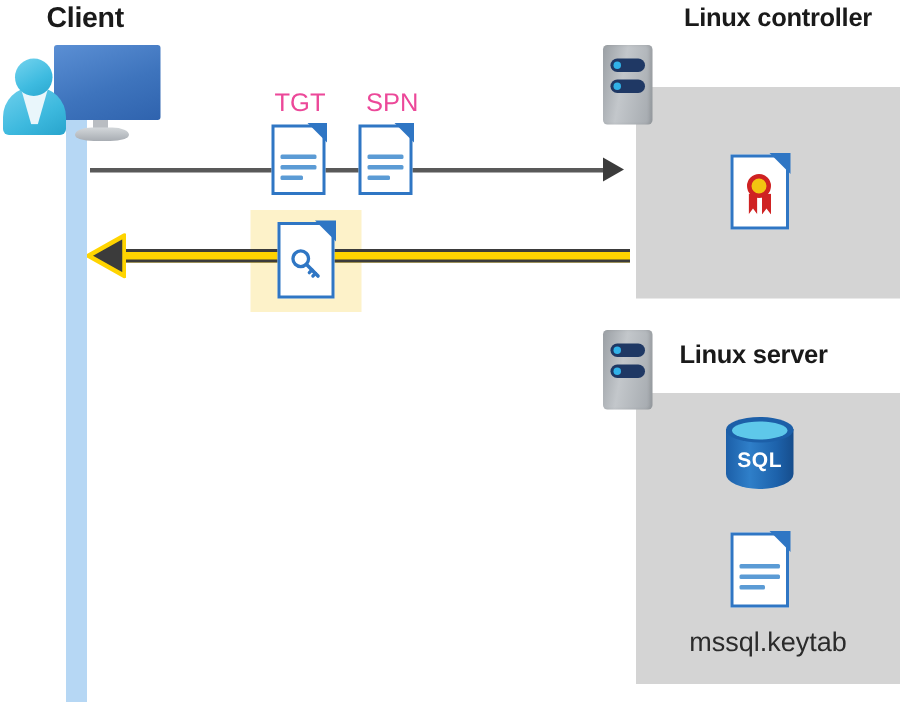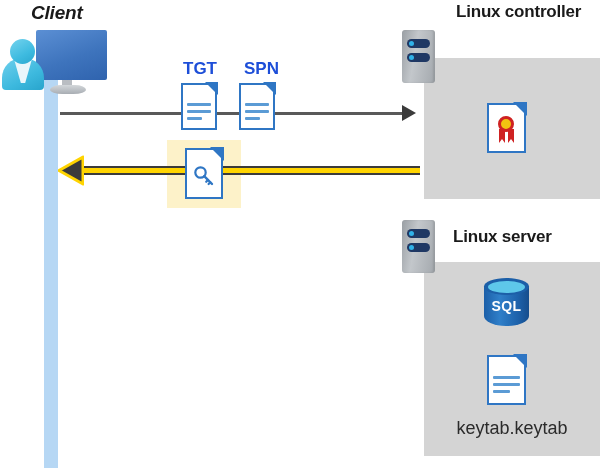--- a/index.html
+++ b/index.html
@@ -21,21 +21,21 @@
     background:#b6d7f4;
   }
 
   
   .title{
     font-weight:bold;
     color:#1a1a1a;
     letter-spacing:-0.2px;
     line-height:1.18;
   }
-  .client-title{left:31px;top:2px;font-size:19px;font-style:italic;}
+  .client-title{left:31px;top:2px;font-size:19px;}
   .dc-title{left:456px;top:2px;font-size:17px;width:135px;}
   .linux-title{left:453px;top:227px;font-size:17px;width:140px;}
 
   
   .monitor-screen{
     left:36px;top:30px;width:71px;height:50px;
     background:linear-gradient(160deg,#5b8fd4 0%,#3e74bd 55%,#2f63ae 100%);
     border-radius:2px;
   }
   .monitor-neck{
@@ -101,21 +101,21 @@
   .doc .lines{position:absolute;left:16%;top:42%;right:16%;}
   .doc .lines i{display:block;height:3px;background:#5b9bd5;margin-bottom:4px;border-radius:1px;}
   .doc .lines i:last-child{width:62%;margin-bottom:0;}
 
   
   .doc-tgt{left:181px;top:83px;width:36px;height:47px;}
   .doc-spn{left:239px;top:83px;width:36px;height:47px;}
   .doc-tgt .fold,.doc-spn .fold{border-width:0 13px 13px 0;}
 
   .doc-label{
-    font-size:17px;color:#1d4ed8;font-weight:bold;
+    font-size:17px;color:#ec4899;font-weight:normal;
   }
   .lbl-tgt{left:180px;top:59px;width:40px;text-align:center;}
   .lbl-spn{left:237px;top:59px;width:42px;text-align:right;}
 
   
   .doc-keytab{left:487px;top:355px;width:39px;height:50px;}
   .doc-keytab .fold{border-width:0 14px 14px 0;}
 
   
   .highlight-box{
@@ -294,15 +294,15 @@
   <div class="doc doc-keytab">
     <div class="page"></div>
     <div class="fold"></div>
     <div class="lines">
         <i></i>
         <i></i>
         <i></i>
       </div>
   </div>
 
-  <div class="abs keytab-label">keytab.keytab</div>
+  <div class="abs keytab-label">mssql.keytab</div>
 
 </div>
 
 </body></html>

